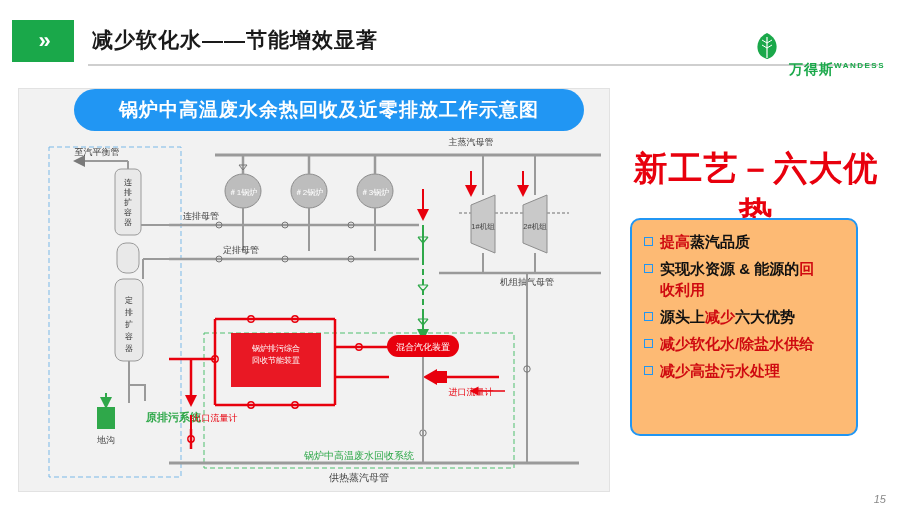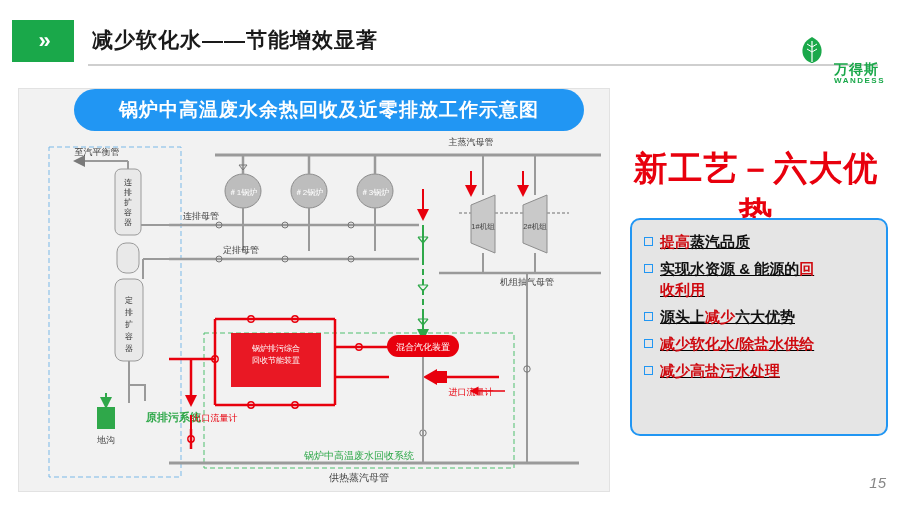--- a/index.html
+++ b/index.html
@@ -28,21 +28,21 @@
   }
   .header-rule {
     position: absolute; left: 88px; top: 64px; width: 790px; height: 2px;
     background: #cfcfcf;
   }
   .logo {
     position: absolute; right: 18px; top: 14px;
     display: flex; align-items: center; gap: 7px;
   }
   .logo-mark { width: 30px; height: 30px; }
-  .logo-text { display: flex; flex-direction: column; line-height: 1.1; margin-top: 48px; }
+  .logo-text { display: flex; flex-direction: row; line-height: 1.1; margin-top: 48px; }
   .logo-cn { font-size: 14px; font-weight: bold; color: #1aa84a; letter-spacing: 1px;}
   .logo-en { font-size: 8px; color: #1aa84a; letter-spacing: 1.5px; font-weight: bold; }
 
   
   .diagram-panel {
     position: absolute; left: 18px; top: 88px;
     width: 592px; height: 404px;
     background: #f2f2f2; border: 1px solid #e2e2e2; padding-left: 11px;
   }
   .diagram-title {
@@ -56,41 +56,40 @@
 
   
   .right-title {
     position: absolute; left: 626px; top: 146px;
     width: 260px; text-align: center;
     font-size: 34px; font-weight: bold; color: #e8000d;
     letter-spacing: 1px;
   }
   .adv-box {
     position: absolute; left: 630px; top: 218px;
-    width: 258px; height: 218px;
+    width: 228px; height: 218px;
     border: 2px solid #2196f3; border-radius: 10px;
-    background: #e5e5e5;
+    background: #fdba74;
     padding: 12px 10px 10px 12px;
-    text-decoration: underline;
   }
   .adv-item {
     display: flex; align-items: flex-start; gap: 7px;
     margin-bottom: 7px;
     font-size: 15px; line-height: 1.35;
   }
   .adv-box-sq {
     flex: 0 0 auto; width: 9px; height: 9px;
     border: 1.5px solid #2196f3; margin-top: 5px;
   }
   .adv-text { color: #cf0a10; font-weight: bold; }
   .adv-text .dark { color: #111; font-weight: bold; }
 
   .page-num {
-    position: absolute; right: 17px; bottom: 22px;
-    font-size: 15px; color: #888; font-style: italic;
+    position: absolute; right: 17px; bottom: 8px;
+    font-size: 11px; color: #888; font-style: italic;
   }
 
   
   text { font-family: "Liberation Sans", sans-serif; }
 </style>
 </head>
 <body>
 
 <div class="header">
   <div class="chev-badge">»</div>

